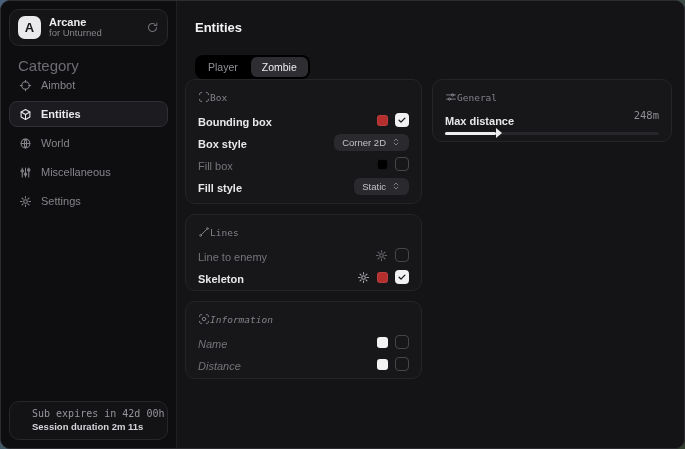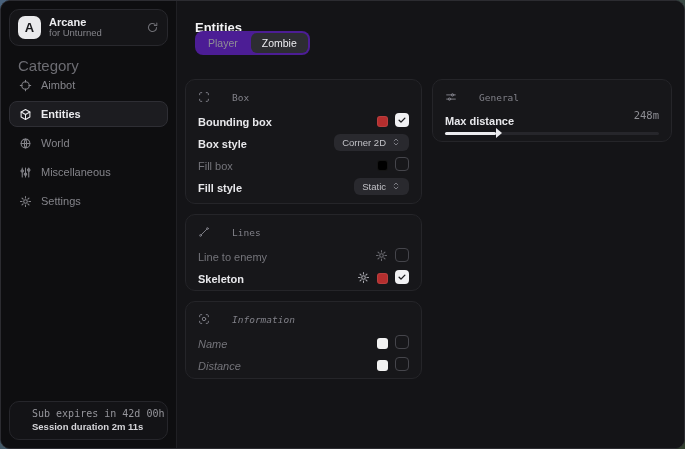--- a/index.html
+++ b/index.html
@@ -33,35 +33,35 @@
               font-size:11px; color:#84848a; border-radius:8px; border:1px solid transparent; cursor:pointer; }
   .nav-item.active { background:#1c1c20; border-color:#2e2e34; color:#ebebee; font-weight:bold; }
   .nav-icon { width:13px; height:13px; flex-shrink:0; }
   .footer-card { position:absolute; bottom:8px; left:8px; right:8px;
     border:1px solid #26262b; border-radius:10px; background:#131316; padding:6px 22px 7px; }
   .footer-line1 { font-family:"DejaVu Sans Mono",monospace; font-size:10px; color:#96969c; white-space:nowrap; }
   .footer-line2 { font-size:9.5px; color:#d6d6da; font-weight:bold; margin-top:2px; }
   
   .main { flex:1; background:#141417; position:relative; }
   .main-title { position:absolute; top:19px; left:18px; font-size:13px; font-weight:bold; color:#f2f2f4; }
-  .tabs { position:absolute; top:30px; left:18px; display:flex; background:#4c1d95; border-radius:8px; padding:2px; gap:2px; }
+  .tabs { position:absolute; top:54px; left:18px; display:flex; background:#000000; border-radius:8px; padding:2px; gap:2px; }
   .tab { font-size:10.5px; padding:4px 11px; border-radius:6px; color:#8f8f95; cursor:pointer; }
   .tab.active { background:#2d2d32; color:#ececf0; }
   .card { position:absolute; background:#17171a; border:1px solid #252529; border-radius:10px; padding:9px 12px; }
   .card-box   { left:8px;   top:78px;  width:237px; height:125px; }
   .card-lines { left:8px;   top:213px; width:237px; height:77px; }
   .card-info  { left:8px;   top:300px; width:237px; height:78px;font-style:italic; }
   .card-general { left:255px; top:78px; width:240px; height:63px;padding-left:12px; }
-  .card-header { display:flex; align-items:center; gap:22px; color:#808088;
+  .card-header { display:flex; align-items:center; gap:0; color:#808088;
                  font-family:"DejaVu Sans Mono",monospace; font-size:9.5px; height:16px; }
   .card-header .hicon { width:12px; height:12px; }
   .row { display:flex; align-items:center; height:22px; }
   .row-label { font-size:11px; color:#e8e8eb; font-weight:bold;margin-top:12px; }
   .row.dim .row-label { color:#74747a; font-weight:normal; }
-  .row-right { margin-left:auto; display:flex; align-items:flex-end; gap:7px;margin-top:8px; }
+  .row-right { margin-left:auto; display:flex; align-items:center; gap:7px;margin-top:8px; }
   .swatch { width:11px; height:11px; border-radius:3px; border:1px solid rgba(255,255,255,.08); cursor:pointer; }
   .checkbox { width:14px; height:14px; border-radius:4px; cursor:pointer; }
   .checkbox.checked { background:#f1f1f3; color:#1d1d20; display:flex; align-items:center; justify-content:center; }
   .checkbox.checked svg { width:10px; height:10px; }
   .checkbox.unchecked { border:1.5px solid #45454b; background:transparent; }
   .dropdown { display:flex; align-items:center; gap:5px; background:#29292e; border-radius:6px;
               padding:3px 8px; font-size:9.5px; color:#c2c2c7; cursor:pointer; }
   .dropdown .sel-icon { width:10px; height:10px; color:#8f8f96; }
   .row-gear { width:13px; height:13px; color:#6b6b71; cursor:pointer; }
   .row-gear.bright { color:#a8a8ae; }

